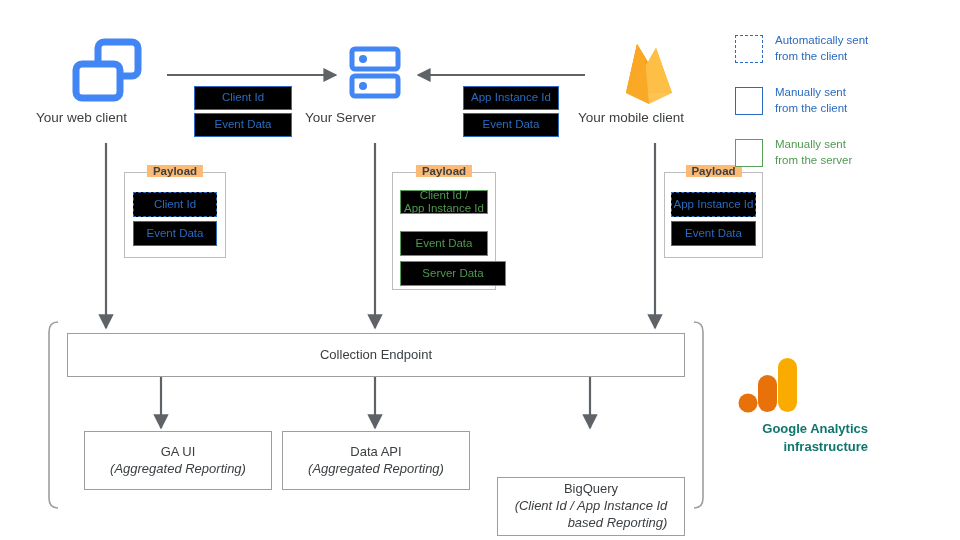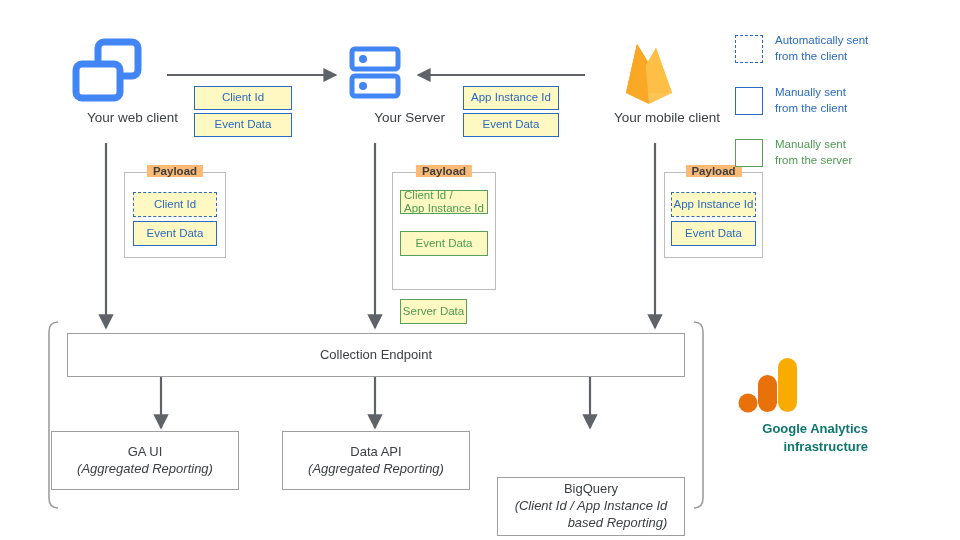--- a/index.html
+++ b/index.html
@@ -11,33 +11,34 @@
     position:relative;
     overflow:hidden;
     color:#3c4043;
   }
   #stage { position:absolute; left:0; top:0; width:960px; height:540px; }
   .abs { position:absolute; }
 
   
   .node-label {
     position:absolute;
-    text-align:right;
+    text-align:left;
     font-size:13.5px;
     color:#3c4043;
     white-space:nowrap;
   }
 
   
   .chip {
     position:absolute;
     display:flex; align-items:center; justify-content:center;
+    text-align:center;
     font-size:11.5px;
     line-height:1.15;
-    background:#fef9c3;
+    background:#000000;
   }
   .chip.blue   { border:1.4px solid #2a6ac0; color:#2a6ac0; }
   .chip.blued  { border:1.4px dashed #2a6ac0; color:#2a6ac0; }
   .chip.green  { border:1.4px solid #57a05a; color:#4e9a51; }
 
   
   .payload {
     position:absolute;
     border:1.2px solid #bdbdbd;
     background:#ffffff;
@@ -161,33 +162,33 @@
   </div>
   <div class="chip blued" style="left:133px;top:192px;width:84px;height:25px;">Client Id</div>
   <div class="chip blue" style="left:133px;top:221px;width:84px;height:25px;">Event Data</div>
 
   <div class="payload" style="left:392px;top:172px;width:104px;height:118px;">
     <div class="payload-title">Payload</div>
   </div>
   <div class="chip green" style="left:400px;top:190px;width:88px;height:24px;white-space:pre-line;">Client Id /
 App Instance Id</div>
   <div class="chip green" style="left:400px;top:231px;width:88px;height:25px;">Event Data</div>
-  <div class="chip green" style="left:400px;top:261px;width:67px;height:25px;margin-top:38px;">Server Data</div>
+  <div class="chip green" style="left:400px;top:261px;width:106px;height:25px;">Server Data</div>
 
   <div class="payload" style="left:664px;top:172px;width:99px;height:86px;">
     <div class="payload-title">Payload</div>
   </div>
   <div class="chip blued" style="left:671px;top:192px;width:85px;height:25px;">App Instance Id</div>
   <div class="chip blue" style="left:671px;top:221px;width:85px;height:25px;">Event Data</div>
 
   <div class="greybox" style="left:67px;top:333px;width:618px;height:44px;">
     <div>Collection Endpoint</div>
   </div>
 
-  <div class="greybox" style="left:51px;top:431px;width:188px;height:59px;">
+  <div class="greybox" style="left:84px;top:431px;width:188px;height:59px;">
     <div>GA UI</div>
     <div class="sub">(Aggregated Reporting)</div>
   </div>
 
   <div class="greybox" style="left:282px;top:431px;width:188px;height:59px;">
     <div>Data API</div>
     <div class="sub">(Aggregated Reporting)</div>
   </div>
 
   <div class="greybox" style="left:497px;top:431px;width:188px;height:59px;margin-top:46px;">

